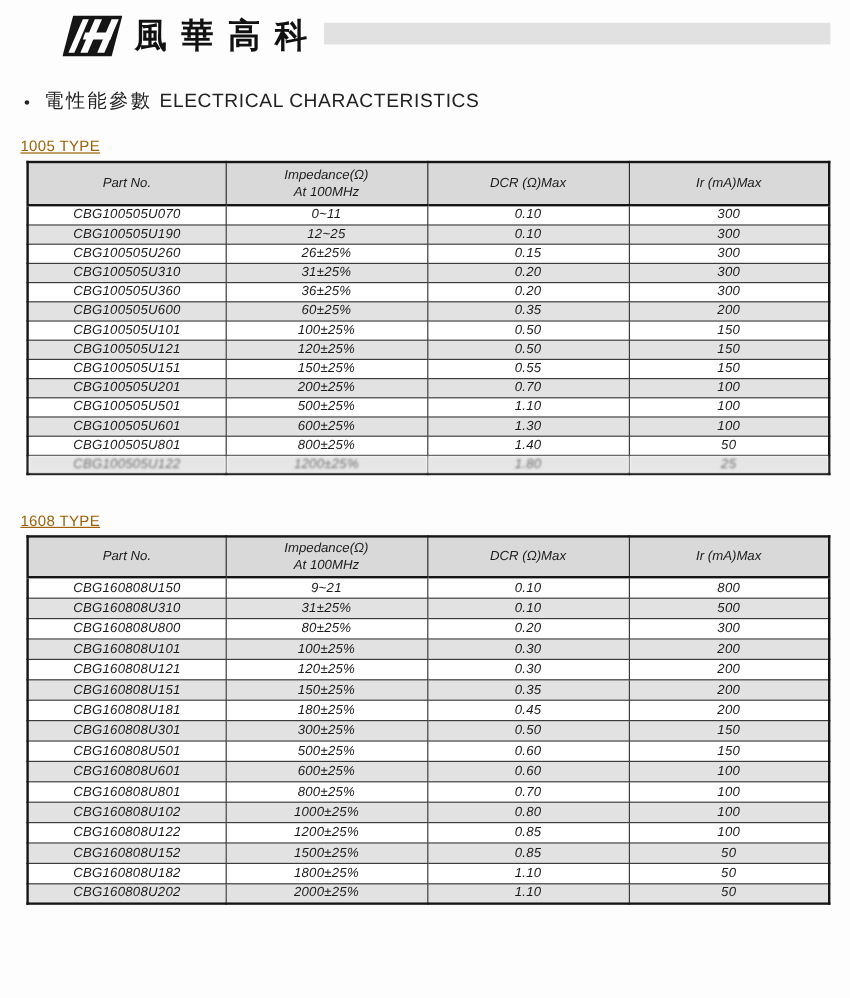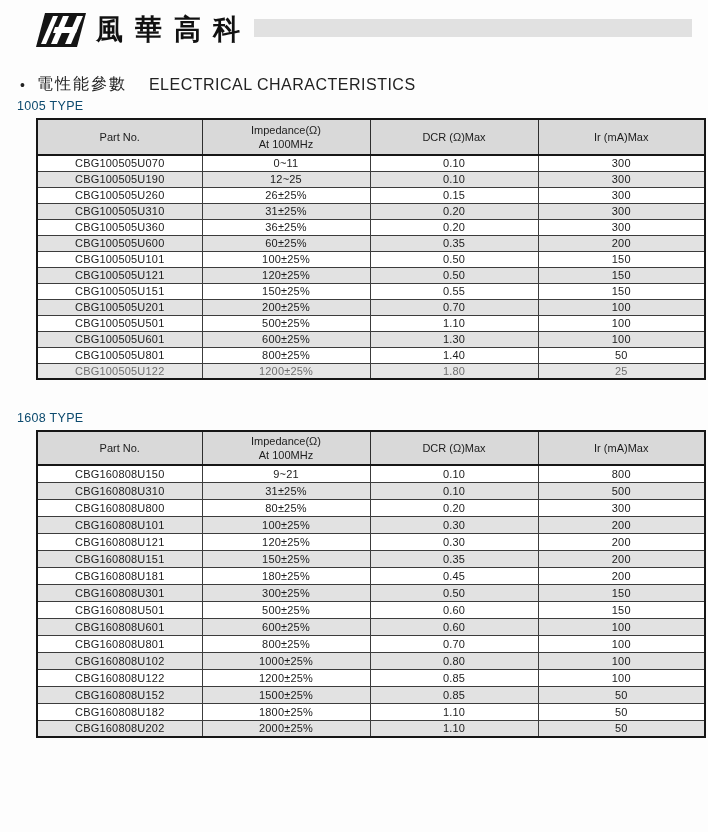--- a/index.html
+++ b/index.html
@@ -9,21 +9,21 @@
     font-family: "Liberation Sans", "DejaVu Sans", sans-serif;
     color: #1f1f1f;
     overflow: hidden;
     position: relative;
   }
   .page { width: 708px; height: 832px; background: #fdfdfd; }
 
   
   .brand-row {
     display: flex; align-items: center;
-    padding: 12px 16px 0 36px;
+    padding: 12px 16px 0 52px;
     height: 48px;
     justify-content: center;
   }
   .logo { display: flex; align-items: center; }
   .logo-mark { width: 50px; height: 34px; margin-right: 10px; flex: none; }
   .brand-zh {
     font-size: 27px; font-weight: 900; letter-spacing: 12px;
     color: #111; white-space: nowrap; line-height: 1;
     transform: scaleY(1.05);
   }
@@ -32,37 +32,38 @@
     margin-left: 2px; margin-top: -4px;
   }
 
   
   .section-heading {
     margin: 26px 0 0 20px;
     font-size: 16px; color: #222;
     display: flex; align-items: center;
   }
   .bullet { font-size: 14px; margin-right: 12px; line-height: 1; }
-  .heading-zh { letter-spacing: 2px; margin-right: 22px; }
+  .heading-zh { letter-spacing: 2px; margin-right: 6px; }
   .heading-en { letter-spacing: 0.5px; text-align: right; }
 
   
   .type-label {
-    margin: 4px 0 5px 17px;
-    font-size: 12.5px; color: #0c4a6e; letter-spacing: 0.3px;
+    margin: 20px 0 5px 17px;
+    font-size: 12.5px; color: #a16207; letter-spacing: 0.3px; text-decoration: underline;
   }
   .type-label.second { margin-top: 31px; }
 
   table.spec {
     border-collapse: collapse;
-    margin-left: 36px;
+    margin-left: 22px;
     width: 668px;
     table-layout: fixed;
     border: 2px solid #161616;
     background: #fff;
+    font-style: italic;
   }
   table.spec col.c1 { width: 165px; }
   table.spec col.c2 { width: 168px; }
   table.spec col.c3 { width: 168px; }
   table.spec col.c4 { width: 167px; }
 
   table.spec th {
     background: #d9d9d9;
     font-weight: normal;
     font-size: 11px; color: #1c1c1c;

